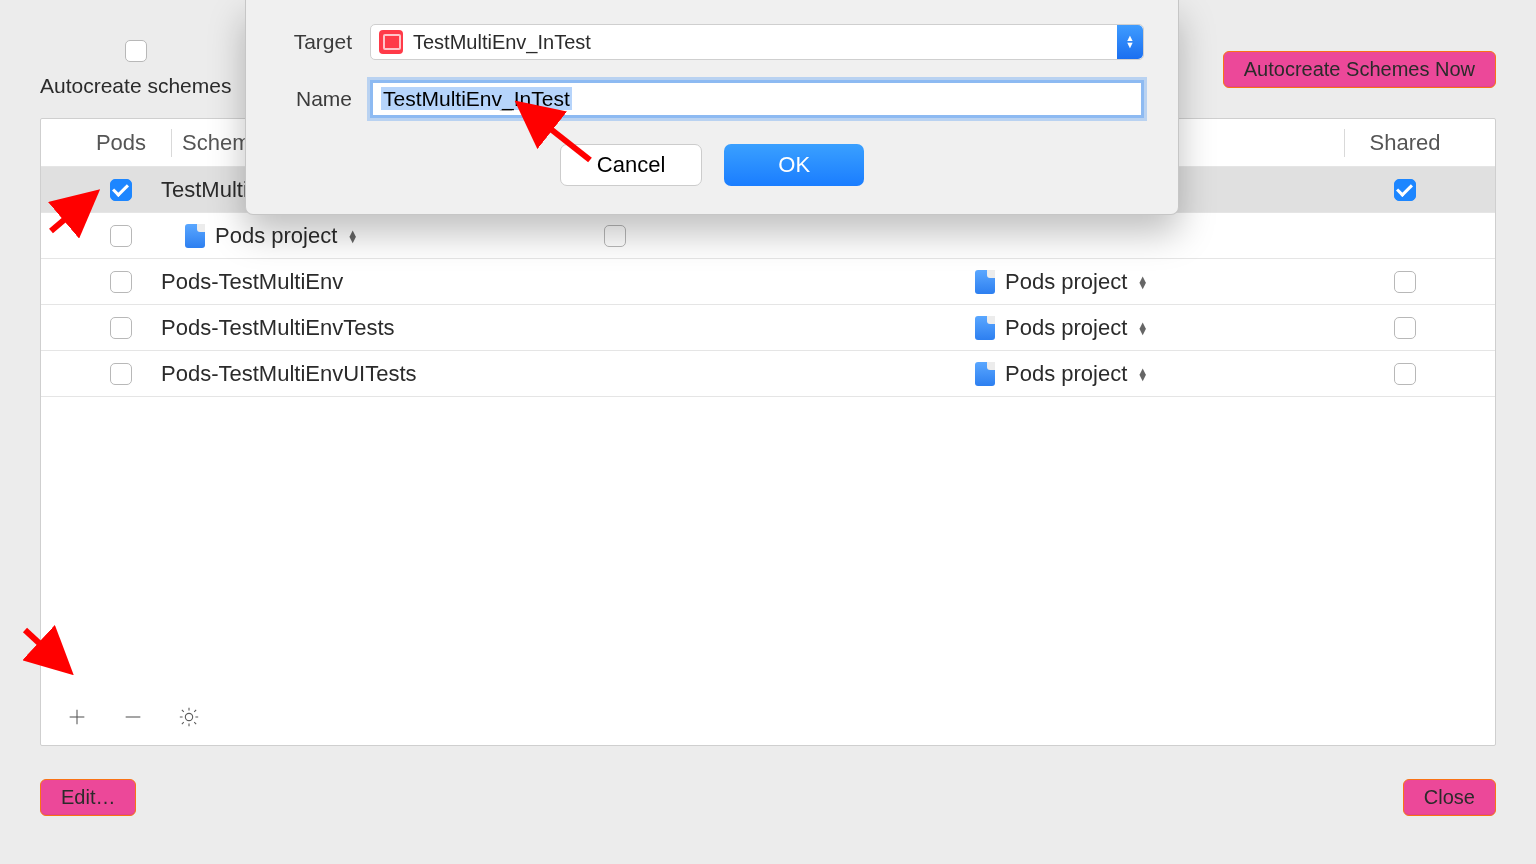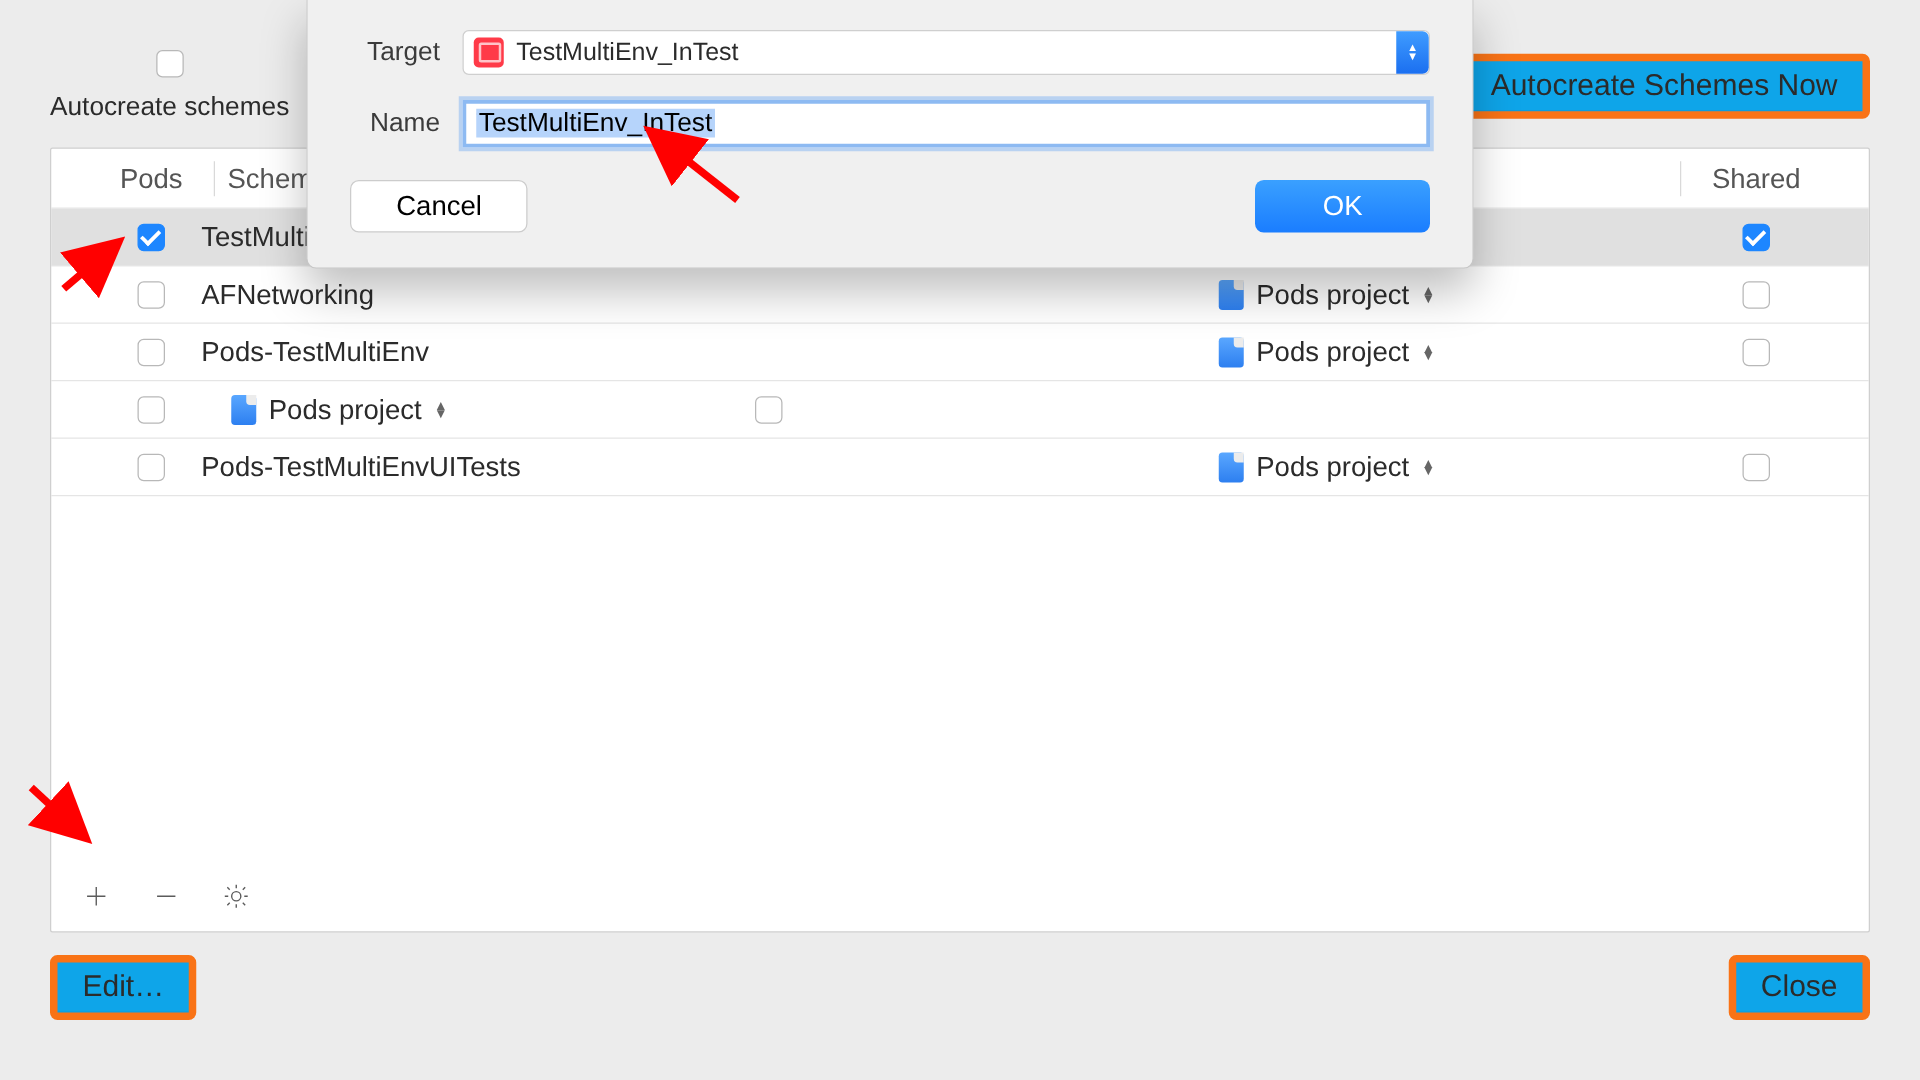--- a/index.html
+++ b/index.html
@@ -23,22 +23,22 @@
   .mac-cb {
     width:22px; height:22px; border:1px solid #b8b8b8; border-radius:5px; background:#fff;
     display:inline-block; position:relative; cursor:default;
   }
   .mac-cb.checked { background:#1d86ff; border-color:#1d86ff;}
   .mac-cb.checked::after{
     content:""; position:absolute; left:5px; top:1px; width:6px; height:12px;
     border:solid #fff; border-width:0 3px 3px 0; transform:rotate(45deg);
   }
   .btn-bordered {
-    background:#0ea5e9; border:6px solid #f97316; border-radius:6px;
-    padding:6px 20px; font-size:24px; color:#2b2b2b;
+    background:#ec4899; border:1px solid #f97316; border-radius:6px;
+    padding:6px 20px; font-size:20px; color:#2b2b2b;
     box-shadow: inset 0 -1px 0 rgba(0,0,0,0.05);
   }
 
   
   .panel {
     position:absolute;
     left:40px; right:40px; top:118px; bottom:118px;
     background:#fff;
     border:1px solid #cfcfcf;
     border-radius:2px;
@@ -126,21 +126,21 @@
     padding:0 8px;
     font-size:21px;
     font-family:inherit;
     outline:none;
   }
   .name-highlight{
     position:absolute; left:11px; top:7px; height:23px;
     background:#b6d4fb; color:#000; padding:0 2px;
     font-size:21px; pointer-events:none;
   }
-  .sheet-buttons{ display:flex; justify-content:space-between; gap:22px; margin-top:26px;}
+  .sheet-buttons{ display:flex; justify-content:center; gap:22px; margin-top:26px;}
   .btn-cancel{
     background:#fff; border:1px solid #ccc; border-radius:7px; font-size:22px;
     padding:7px 36px;
   }
   .btn-ok{
     background:linear-gradient(#3aa0ff,#1a7dff); color:#fff; border:none; border-radius:7px;
     font-size:22px; padding:7px 54px;
   }
 
   
@@ -175,21 +175,20 @@
         <div class="col-scheme">TestMultiEnv_InTest</div>
         <div class="col-container"></div>
         <div class="col-shared">
           <span class="mac-cb checked"></span>
         </div>
       </div>
       <div class="row">
         <div class="col-show">
           <span class="mac-cb"></span>
         </div>
-        <div class="col-scheme">AFNetworking</div>
         <div class="col-container">
           <span class="container-text">
             <span class="proj-icon"></span>
             <span>Pods project</span>
             <span class="stepper-icon">
               <span>▲</span>
               <span>▼</span>
             </span>
           </span>
         </div>
@@ -213,20 +212,21 @@
           </span>
         </div>
         <div class="col-shared">
           <span class="mac-cb"></span>
         </div>
       </div>
       <div class="row">
         <div class="col-show">
           <span class="mac-cb"></span>
         </div>
+        <div class="col-scheme">Pods-TestMultiEnvTests</div>
         <div class="col-container">
           <span class="container-text">
             <span class="proj-icon"></span>
             <span>Pods project</span>
             <span class="stepper-icon">
               <span>▲</span>
               <span>▼</span>
             </span>
           </span>
         </div>

